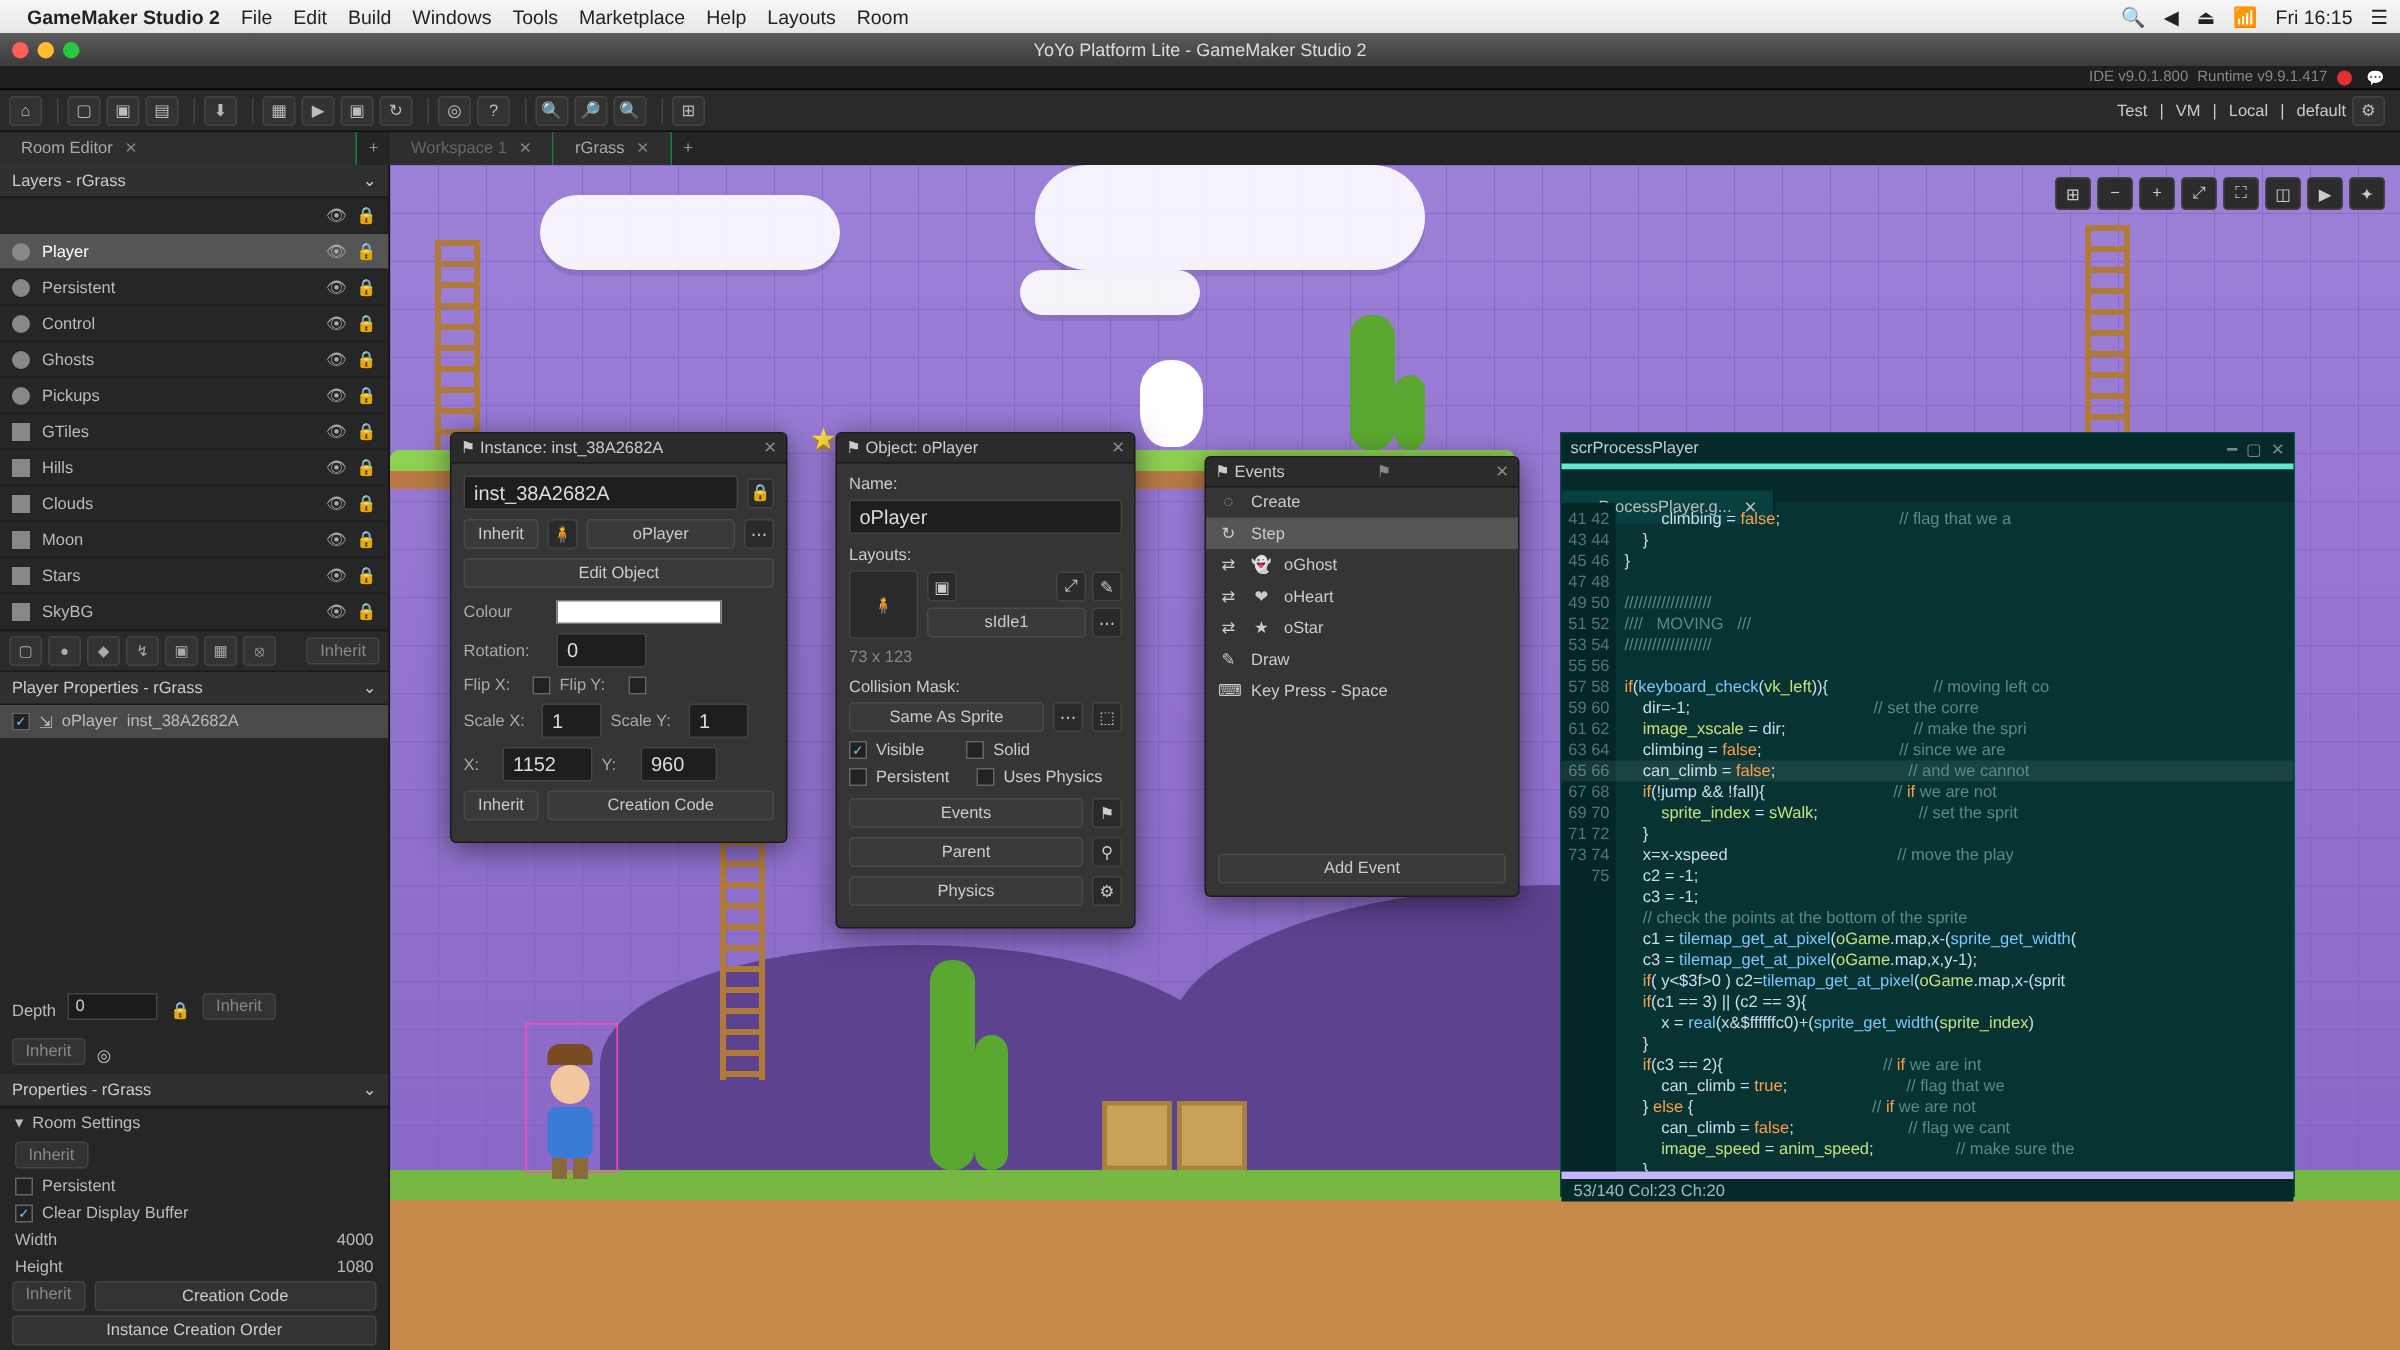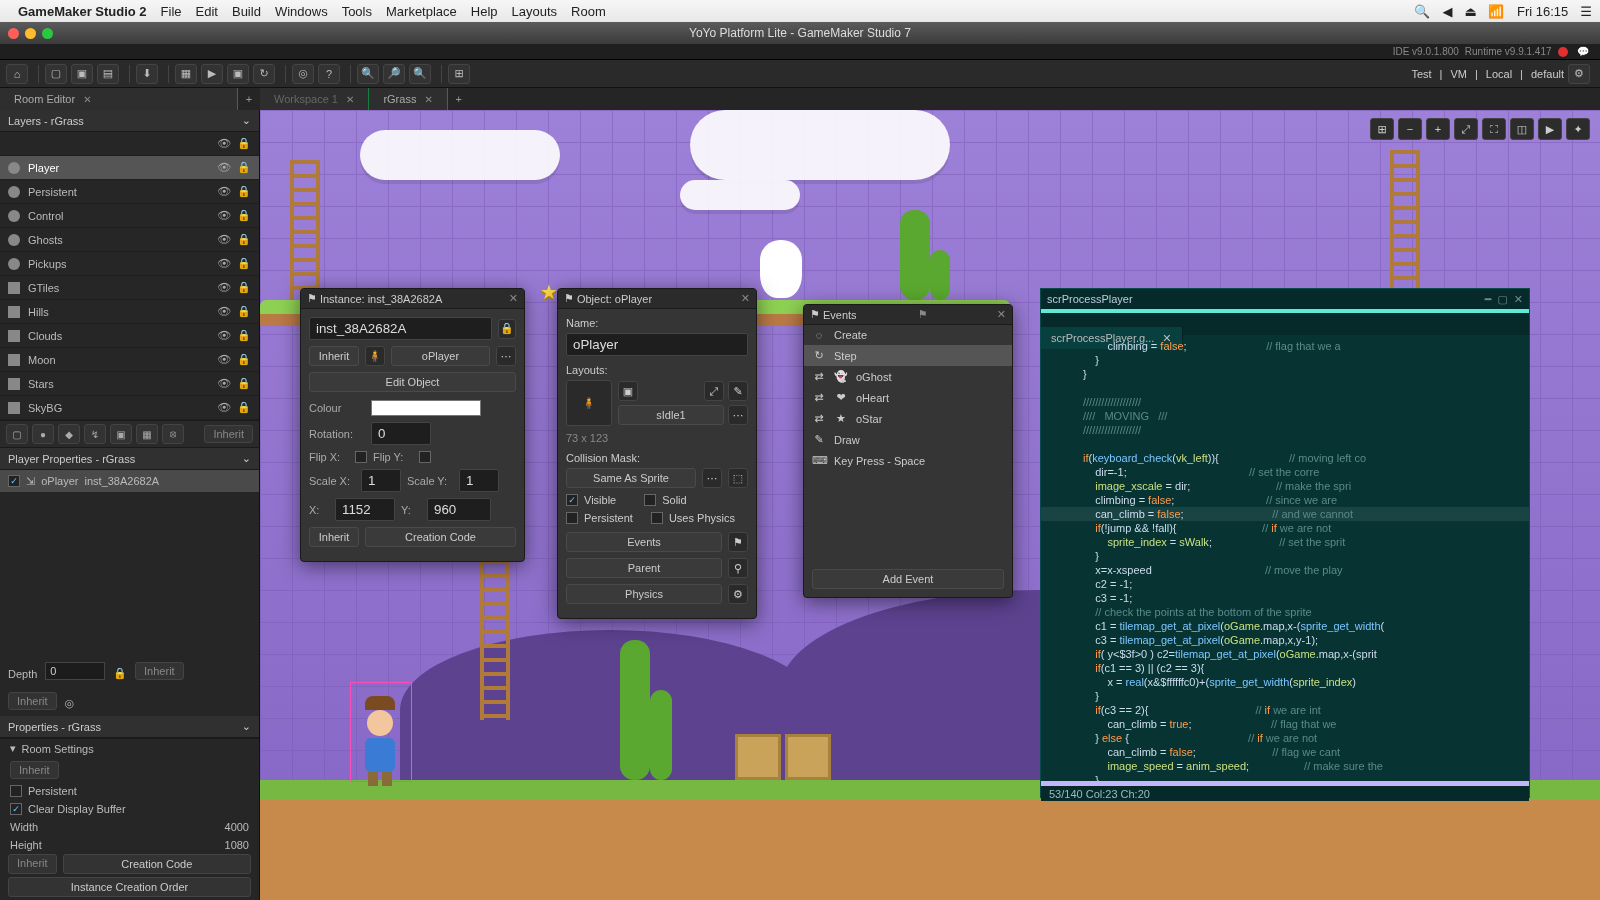--- a/index.html
+++ b/index.html
@@ -147,21 +147,21 @@
     <span>☰</span>
   </div>
 </div>
 
 <div class="titlebar">
   <div class="traffic">
     <div class="tl r"></div>
     <div class="tl y"></div>
     <div class="tl g"></div>
   </div>
-  <div class="title">YoYo Platform Lite - GameMaker Studio 7</div>
+  <div class="title">YoYo Platform Lite - GameMaker Studio 2</div>
 </div>
 
 <div class="infobar">
   <span>IDE v9.0.1.800</span>
   <span>Runtime v9.9.1.417</span>
   <span class="err"></span>
   <span class="gear">💬</span>
 </div>
 
 <div class="toolbar">
@@ -466,21 +466,21 @@
     <div class="frow">
       <label style="width:46px">Scale X:</label>
         <input class="txtf" style="width: 40px;" value="1">
       <label style="width:46px">Scale Y:</label>
         <input class="txtf" style="width: 40px;" value="1">
     </div>
     <div class="frow">
       <label style="width:20px">X:</label>
         <input class="txtf" style="width: 60px;" value="1152">
       <label style="width:20px">Y:</label>
-        <input class="txtf" style="width: 64px;" value="960">
+        <input class="txtf" style="width: 51px;" value="960">
     </div>
     <div class="frow">
       <div class="btn" style="width:50px">Inherit</div>
       <div class="btn fld">Creation Code</div>
     </div>
   </div>
 </div>
 
 <div class="panel" style="left:557px; top:288px; width:200px;">
   <div class="phdr"><span>⚑</span>&nbsp;<span>Object: oPlayer</span><span class="px">✕</span></div>
@@ -587,20 +587,56 @@
         <span>✕</span>
       </div>
   </div>
   <div class="ctabs">
       <div class="ctab">
         <span>scrProcessPlayer.g...</span>
         <span>✕</span>
       </div>
     </div>
   <div class="carea">
+    <div class="gutter" id="gutter">41
+42
+43
+44
+45
+46
+47
+48
+49
+50
+51
+52
+53
+54
+55
+56
+57
+58
+59
+60
+61
+62
+63
+64
+65
+66
+67
+68
+69
+70
+71
+72
+73
+74
+75
+</div>
     <div class="hl" id="codehl" style="top: 172px;"></div>
     <div class="codetxt" id="codetxt">        climbing = <span class="kw">false</span>;                          <span class="cm">// flag that we a</span>
     }
 }
 
 <span class="cm">///////////////////</span>
 <span class="cm">////   MOVING   ///</span>
 <span class="cm">///////////////////</span>
 
 <span class="kw">if</span>(<span class="fn">keyboard_check</span>(<span class="va">vk_left</span>)){                       <span class="cm">// moving left co</span>

